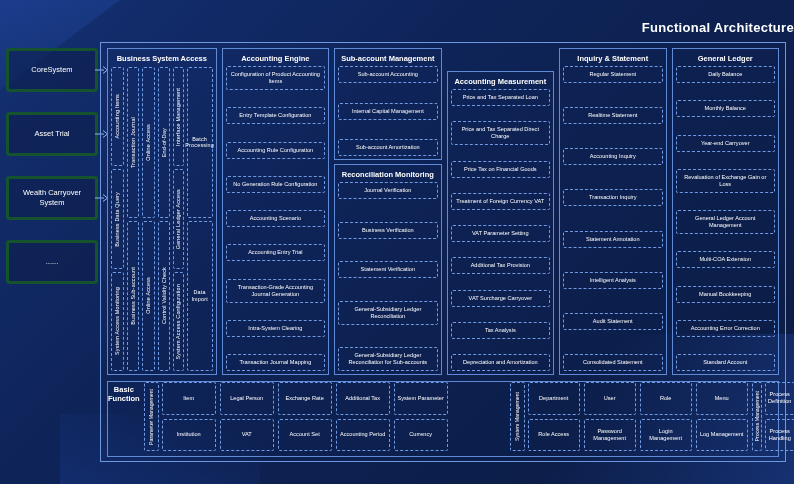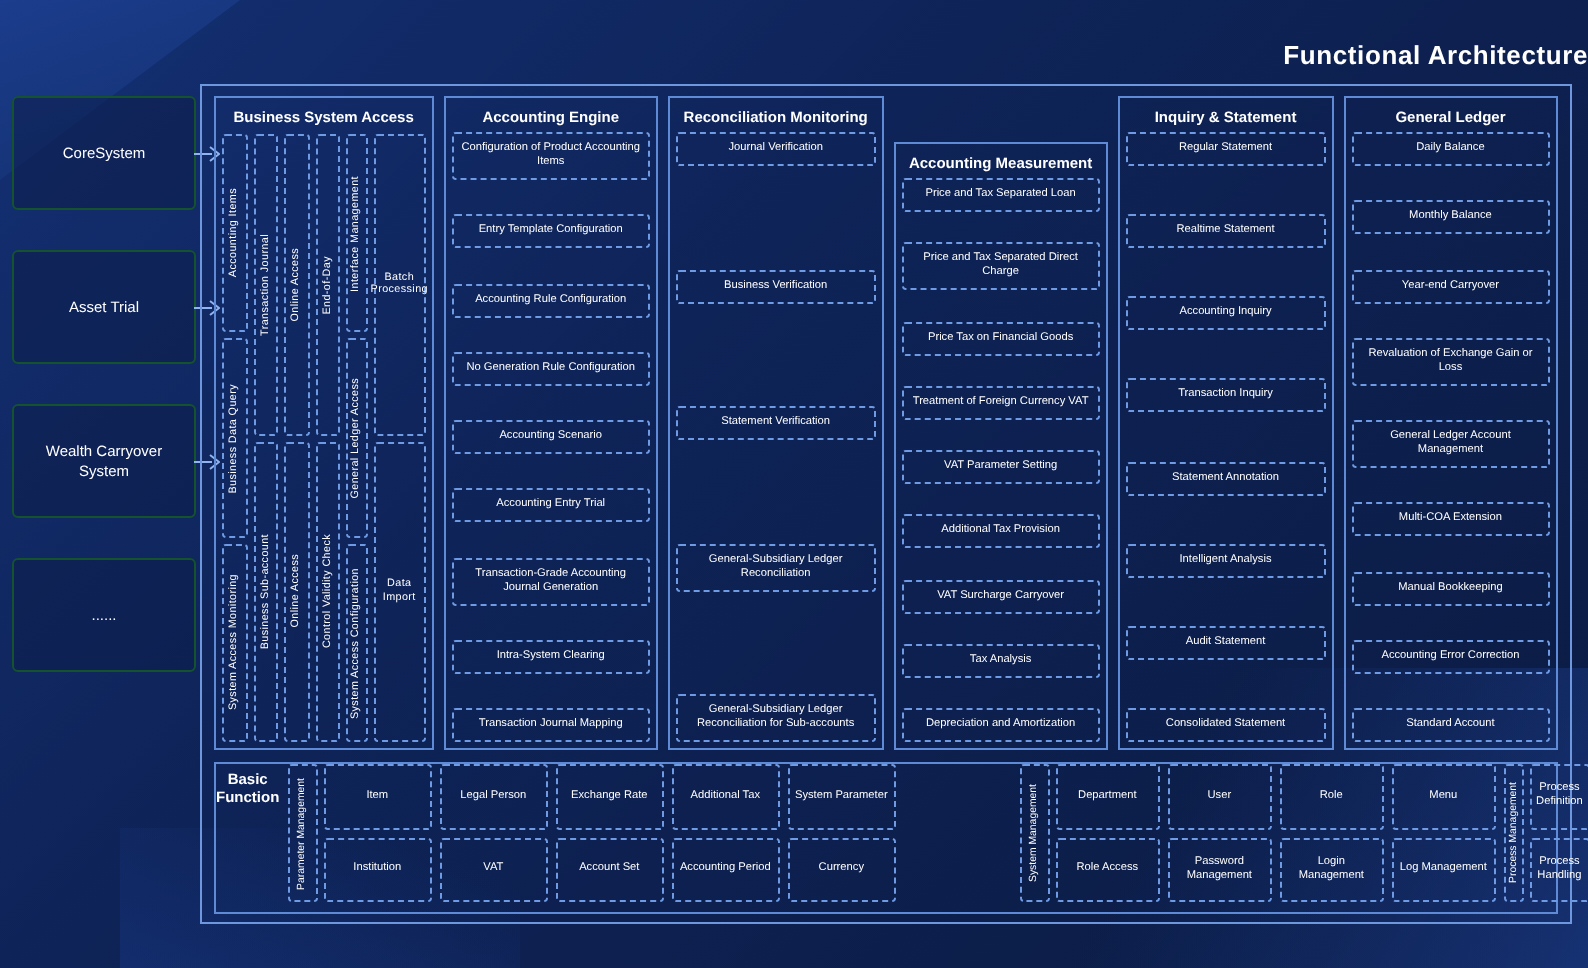--- a/index.html
+++ b/index.html
@@ -56,23 +56,23 @@
 
   
   .left-col {
     position: absolute;
     left: 6px;
     top: 48px;
     width: 92px;
   }
   .sys-chip {
     position: relative;
-    height: 57px;
+    height: 44px;
     margin-bottom: 20px;
-    border: 1px solid #14532d;
+    border: 3px solid #14532d;
     border-radius: 3px;
     background: rgba(12,30,74,0.55);
     display: flex;
     align-items: center;
     justify-content: center;
     text-align: center;
     font-size: 7.5px;
     line-height: 10px;
     padding: 0 4px;
     box-sizing: border-box;
@@ -359,20 +359,28 @@
           <div class="item">Accounting Scenario</div>
           <div class="item">Accounting Entry Trial</div>
           <div class="item">Transaction-Grade Accounting Journal Generation</div>
           <div class="item">Intra-System Clearing</div>
           <div class="item">Transaction Journal Mapping</div>
         </div>
       </div>
     </div>
 
     <div class="col">
+      <div class="panel" style="flex:0 0 112px;">
+        <div class="panel-title">Sub-account Management</div>
+        <div class="items">
+          <div class="item">Sub-account Accounting</div>
+          <div class="item">Internal Capital Management</div>
+          <div class="item">Sub-account Amortization</div>
+        </div>
+      </div>
       <div class="panel" style="flex:1 1 auto;">
         <div class="panel-title">Reconciliation Monitoring</div>
         <div class="items">
           <div class="item">Journal Verification</div>
           <div class="item">Business Verification</div>
           <div class="item">Statement Verification</div>
           <div class="item">General-Subsidiary Ledger Reconciliation</div>
           <div class="item">General-Subsidiary Ledger Reconciliation for Sub-accounts</div>
         </div>
       </div>

